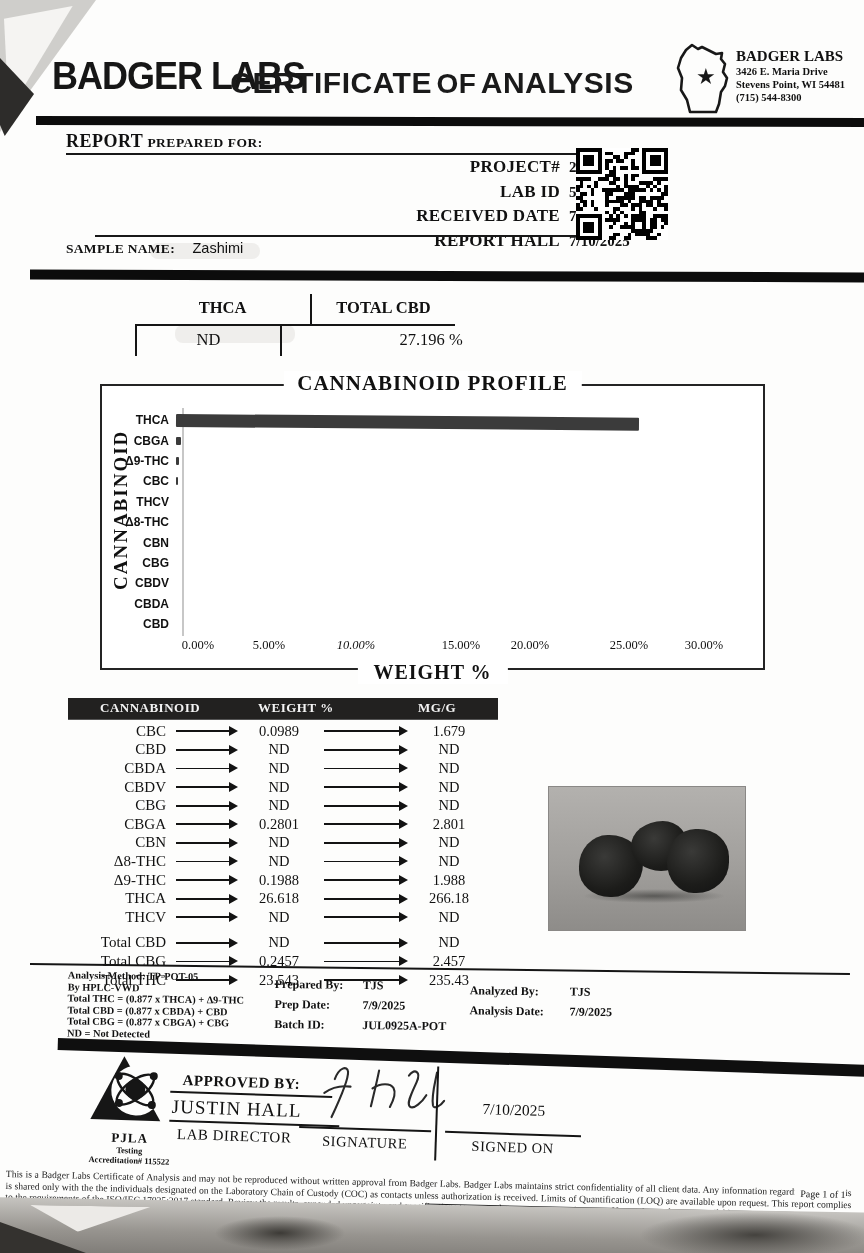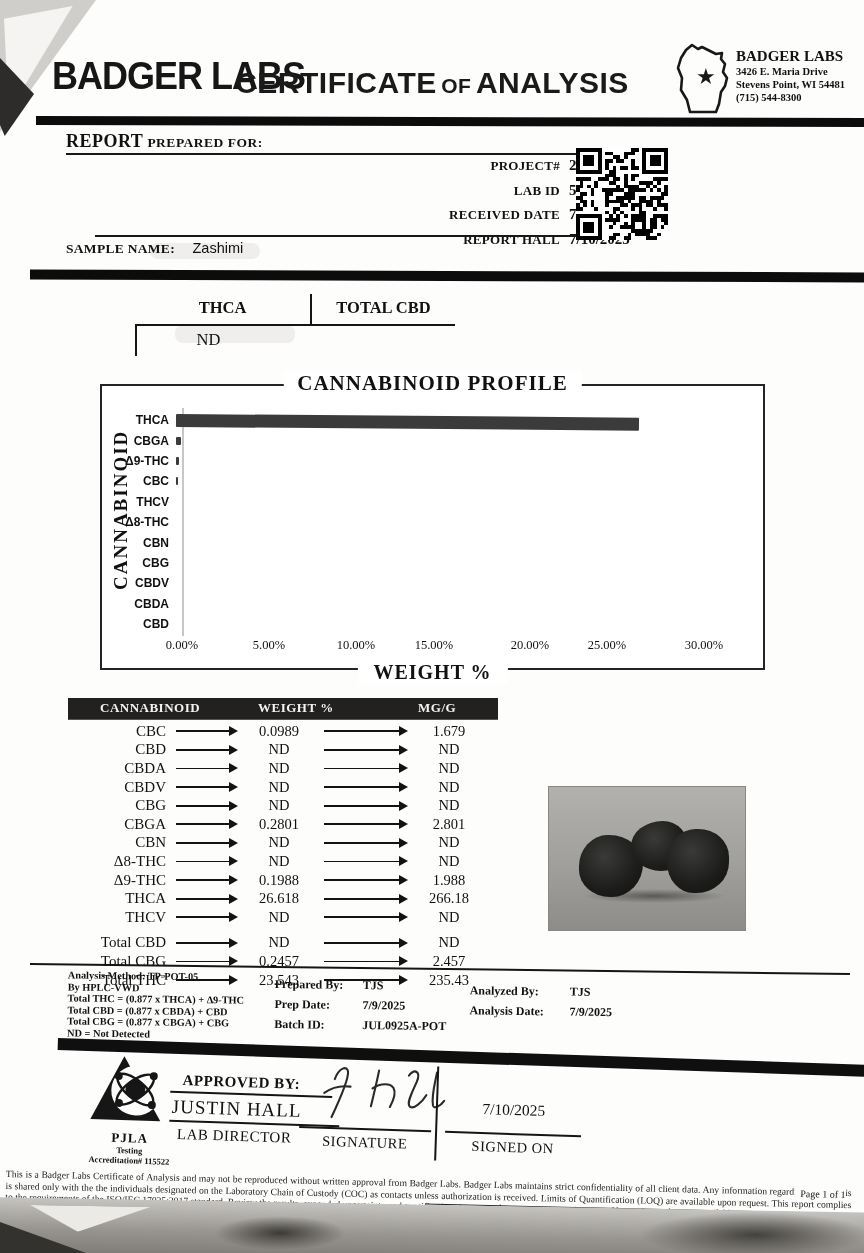--- a/index.html
+++ b/index.html
@@ -29,36 +29,36 @@
   .bottom-wedge{ top:1206px; left:30px; width:120px; height:26px;
     background:#eceae7; clip-path:polygon(0 0,100% 0,40% 100%); transform:rotate(1deg);}
   .smudge{ background:#e3e1de; border-radius:8px; opacity:.55; }
 
   
   .logo-text{ top:55px; left:52px; font-family:"Liberation Sans",sans-serif;
     font-weight:bold; font-size:36px; letter-spacing:-1px; transform:scaleY(1.08); color:#161616;}
   .coa-title{ top:66px; left:0; width:100%; text-align:center;
     font-family:"Liberation Sans",sans-serif; font-weight:bold; color:#1a1a1a; }
   .coa-title .big{ font-size:30px; letter-spacing:.5px; }
-  .coa-title .small{ font-size:21px; letter-spacing:.5px; }
+  .coa-title .small{ font-size:28px; letter-spacing:.5px; }
   .lab-block{ top:42px; left:672px; width:190px; display:flex; gap:6px; }
   .wi-svg{ flex:0 0 58px; }
   .lab-text{ padding-top:6px; }
   .lab-name{ font-weight:bold; font-size:15px; }
   .lab-line{ font-weight:bold; font-size:10.5px; line-height:13px; }
   .bar1{ top:117px; left:36px; width:828px; height:9px; background:#0c0c0c; transform:rotate(.15deg);}
 
   
   .rpf{ top:131px; left:66px; font-weight:bold; }
   .rpf .w1{ font-size:18px; letter-spacing:.5px;}
   .rpf .w2{ font-size:13.5px; letter-spacing:.5px;}
   .rpf-line{ top:153px; left:66px; width:510px; height:2.4px; background:#181818; }
   .fields{ top:157px; left:300px; width:362px; }
   .frow{ display:flex; align-items:baseline; height:24.5px; }
-  .flabel{ flex:1; text-align:right; font-weight:bold; font-size:13px; letter-spacing:.3px;}
+  .flabel{ flex:1; text-align:right; font-weight:bold; font-size:17px; letter-spacing:.3px;}
   .fvalue{ width:102px; text-align:left; padding-left:9px; font-weight:bold; font-size:15px; }
   .fields-line{ top:235px; left:95px; width:481px; height:2.2px; background:#181818; }
   .qr{ top:148px; left:576px; width:92px; height:92px; }
   .sample{ top:240px; left:66px; font-size:14px; }
   .sample .lbl{ font-weight:bold; font-size:13.5px; letter-spacing:.3px; }
   .sample .val{ font-family:"Liberation Sans",sans-serif; font-size:14.5px; padding-left:14px;}
   .bar2{ top:271px; left:30px; width:834px; height:10px; background:#0c0c0c; transform:rotate(.2deg);}
 
   
   .sumtbl{ top:294px; left:135px; width:620px; }
@@ -432,20 +432,21 @@
 <div class="abs bar2"></div>
 
 <div class="abs smudge" style="top:325px;left:175px;width:120px;height:18px;"></div>
 <div class="abs sumtbl">
   <div class="sumrow sumhead">
     <div class="sumcell c1">THCA</div>
     <div class="sumcell c2 sep">TOTAL CBD</div>
   </div>
   <div class="sumrow">
     <div class="sumcell c2 sep">ND</div>
+    <div class="sumcell c3 sep">27.196 %</div>
   </div>
 </div>
 
 <div class="abs chart">
   <div class="chart-title">CANNABINOID PROFILE</div>
   <div class="chart-ylabel">CANNABINOID</div>
   <div class="chart-axis"></div>
   <div class="chart-rows">
       <div class="crow">
         <span class="clab">THCA</span>
@@ -479,26 +480,26 @@
         <span class="clab">CBDV</span>
       </div>
       <div class="crow">
         <span class="clab">CBDA</span>
       </div>
       <div class="crow">
         <span class="clab">CBD</span>
       </div>
     </div>
   <div class="cticks">
-      <span class="ctick" style="left: 80px; text-align: right;">0.00%</span>
+      <span class="ctick" style="left: 96px; text-align: right;">0.00%</span>
       <span class="ctick" style="left: 167px;">5.00%</span>
-      <span class="ctick" style="left: 254px;">10.00%</span>
-      <span class="ctick" style="left: 332px;">15.00%</span>
+      <span class="ctick" style="left: 254px; font-style: italic;">10.00%</span>
+      <span class="ctick" style="left: 359px;">15.00%</span>
       <span class="ctick" style="left: 428px;">20.00%</span>
-      <span class="ctick" style="left: 505px;">25.00%</span>
+      <span class="ctick" style="left: 527px;">25.00%</span>
       <span class="ctick" style="left: 602px;">30.00%</span>
     </div>
   <div class="chart-xlabel">WEIGHT %</div>
 </div>
 
 <div class="abs restbl">
   <div class="reshead">
     <span class="rh1">CANNABINOID</span>
     <span class="rh2">WEIGHT %</span>
     <span class="rh3">MG/G</span>

